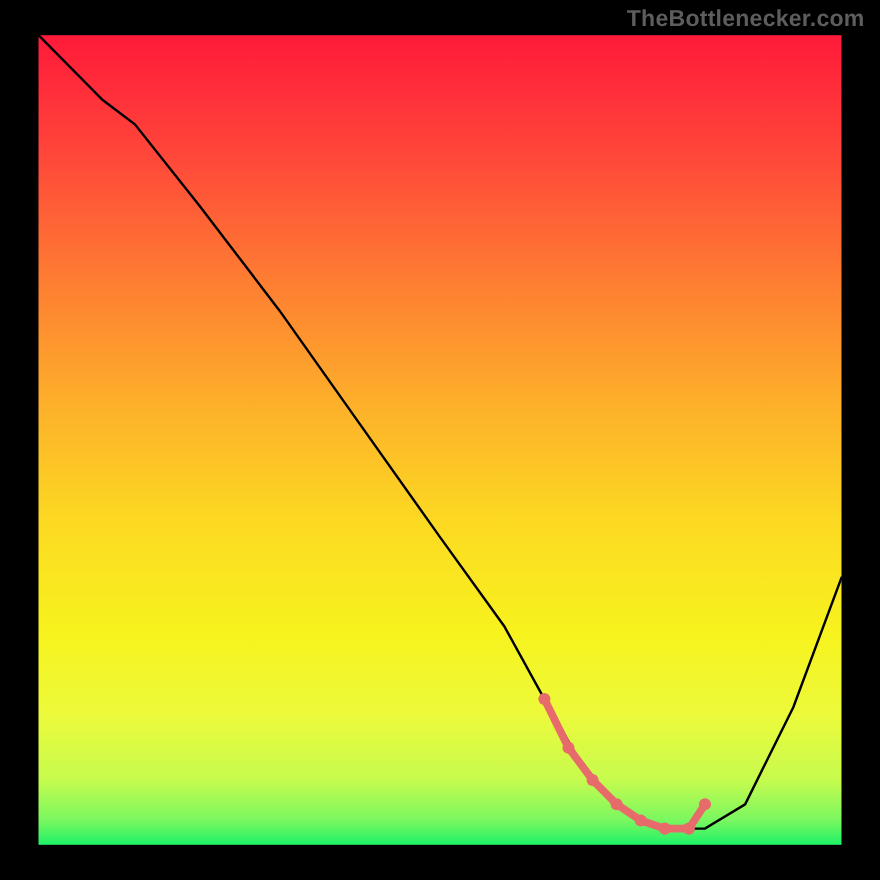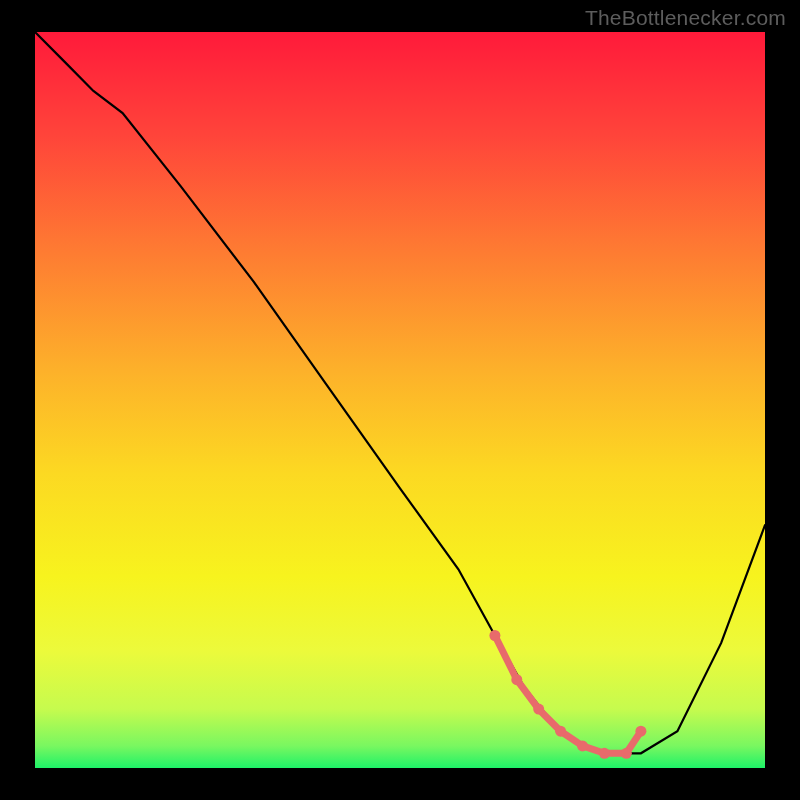--- a/index.html
+++ b/index.html
@@ -15,21 +15,21 @@
     width: 800px;
     height: 800px;
   }
   .watermark {
     position: absolute;
     top: 6px;
     right: 14px;
     color: #5d5d5d;
     font-family: Arial, Helvetica, sans-serif;
     font-size: 21px;
-    font-weight: 400;
+    font-weight: 700;
     letter-spacing: 0.2px;
     z-index: 10;
   }
   svg {
     position: absolute;
     top: 0;
     left: 0;
   }
 </style>
 </head>

